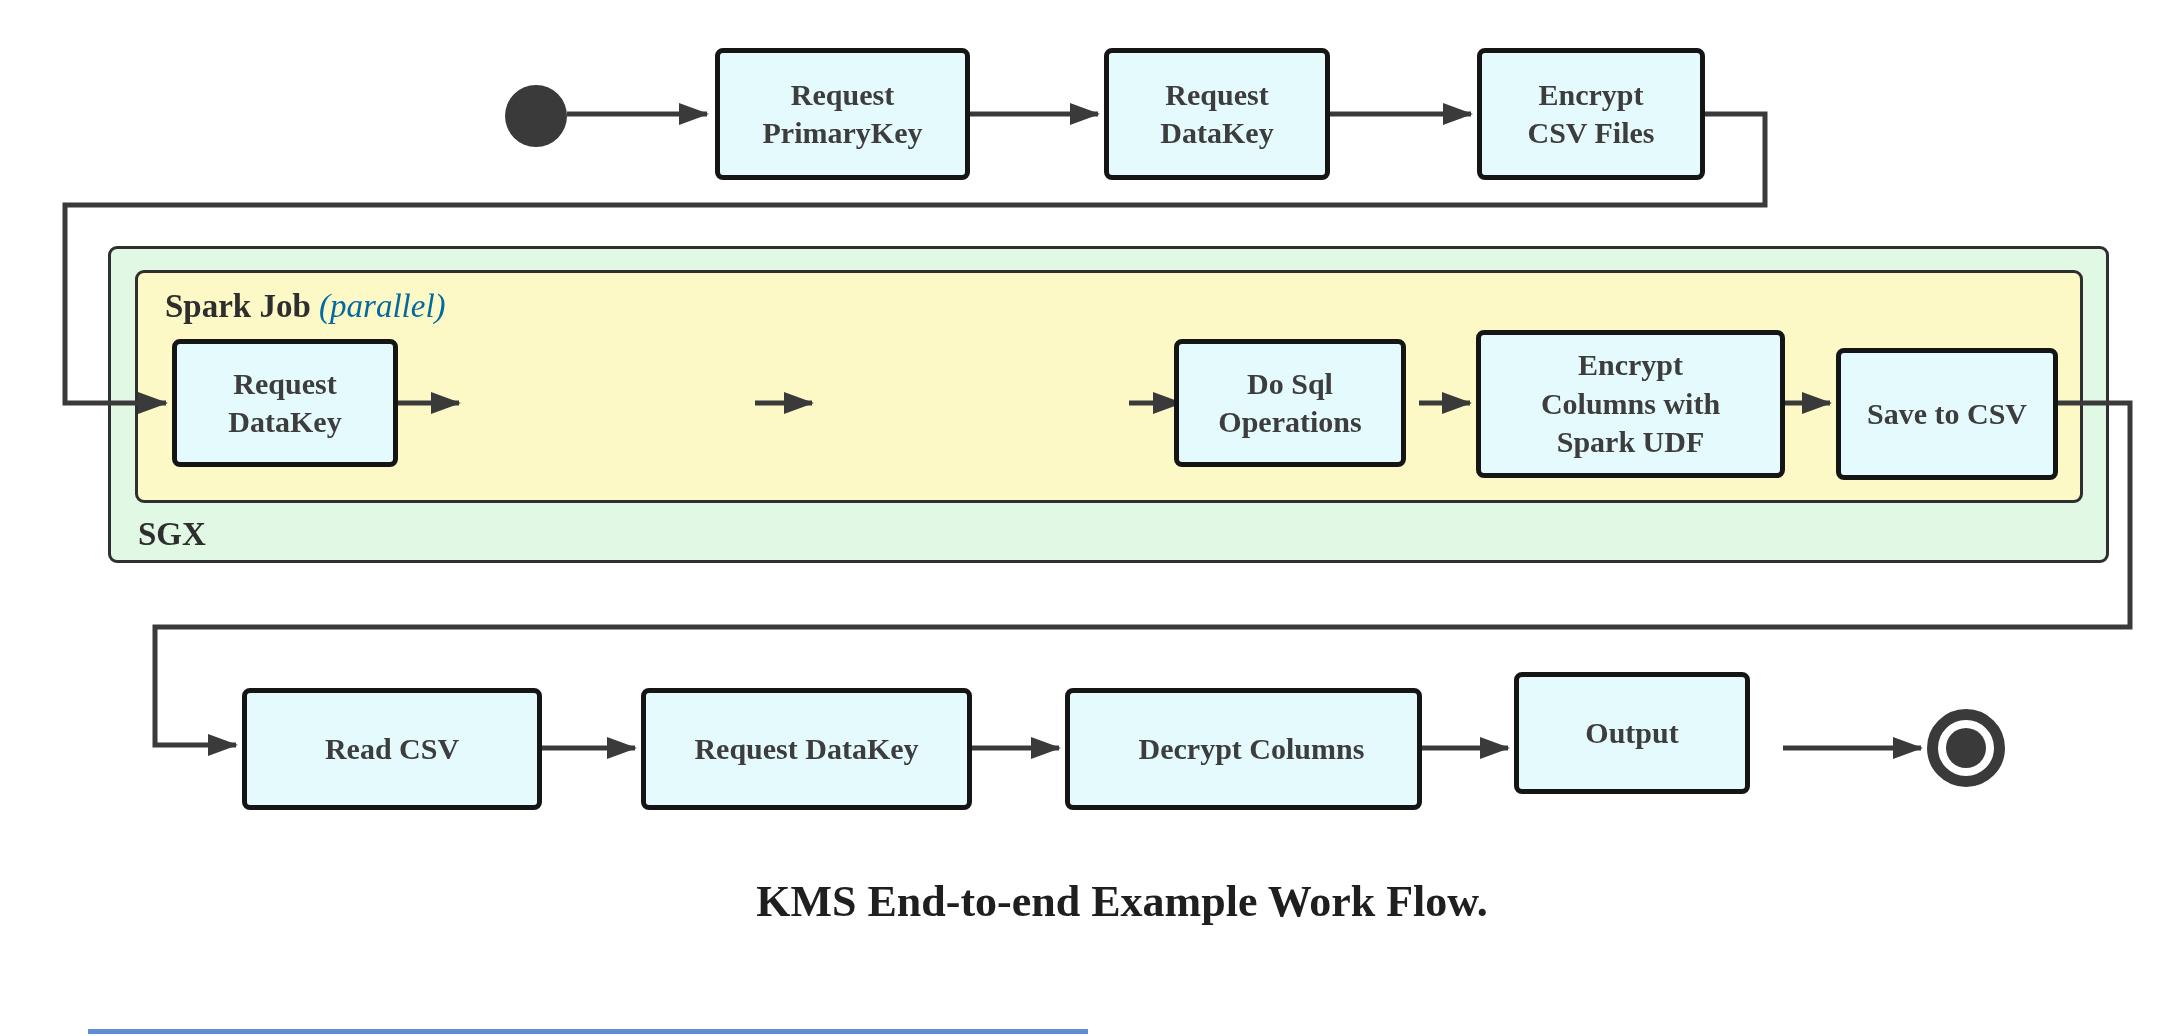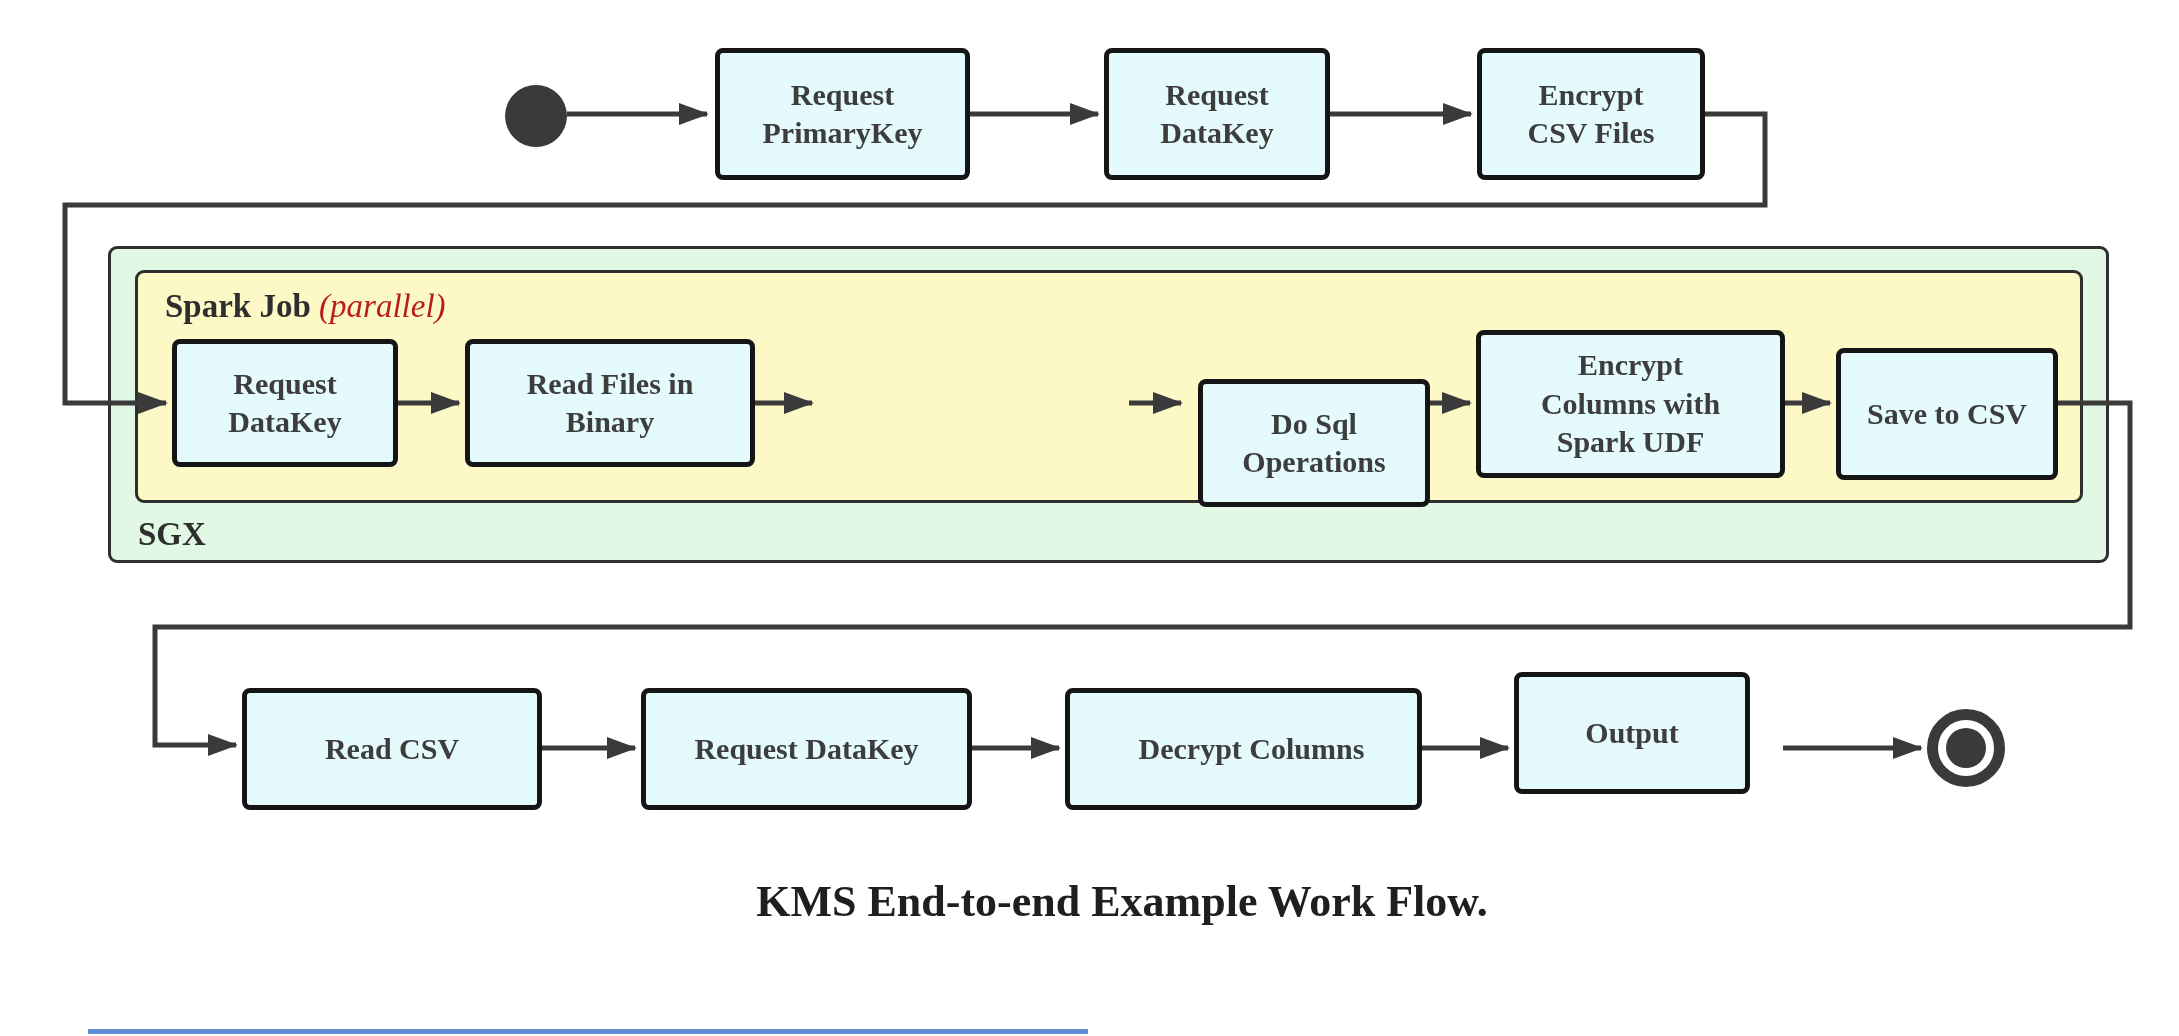--- a/index.html
+++ b/index.html
@@ -31,21 +31,21 @@
     position: absolute;
     font-weight: bold;
     font-size: 33px;
     color: #2e2e2e;
     z-index: 4;
     white-space: nowrap;
   }
   .container-label .annot {
     font-weight: normal;
     font-style: italic;
-    color: #b91c1c;
+    color: #0369a1;
   }
   .node {
     position: absolute;
     background: var(--node-fill, #e4fafd);
     border: 5px solid var(--node-border, #151515);
     border-radius: 8px;
     box-sizing: border-box;
     z-index: 4;
     display: flex;
     align-items: center;
@@ -146,23 +146,21 @@
 
   <div class="node" style="left:715px; top:48px; width:255px; height:132px;">Request
 PrimaryKey</div>
   <div class="node" style="left:1104px; top:48px; width:226px; height:132px;">Request
 DataKey</div>
   <div class="node" style="left:1477px; top:48px; width:228px; height:132px;">Encrypt
 CSV Files</div>
 
   <div class="node" style="left:172px; top:339px; width:226px; height:128px;">Request
 DataKey</div>
-  <div class="node" style="left:465px; top:339px; width:290px; height:128px;">Read Files in
-Binary</div>
-  <div class="node" style="left:1198px; top:339px; width:232px; height:128px;margin-top:40px;">Do Sql
+  <div class="node" style="left:1174px; top:339px; width:232px; height:128px;">Do Sql
 Operations</div>
   <div class="node" style="left:1476px; top:330px; width:309px; height:148px;">Encrypt
 Columns with
 Spark UDF</div>
   <div class="node" style="left:1836px; top:348px; width:222px; height:132px;">Save to CSV</div>
 
   <div class="node" style="left:242px; top:688px; width:300px; height:122px;">Read CSV</div>
   <div class="node" style="left:641px; top:688px; width:331px; height:122px;">Request DataKey</div>
   <div class="node" style="left:1065px; top:688px; width:357px; height:122px;padding-left:16px;">Decrypt Columns</div>
   <div class="node" style="left:1514px; top:672px; width:236px; height:122px;">Output</div>

